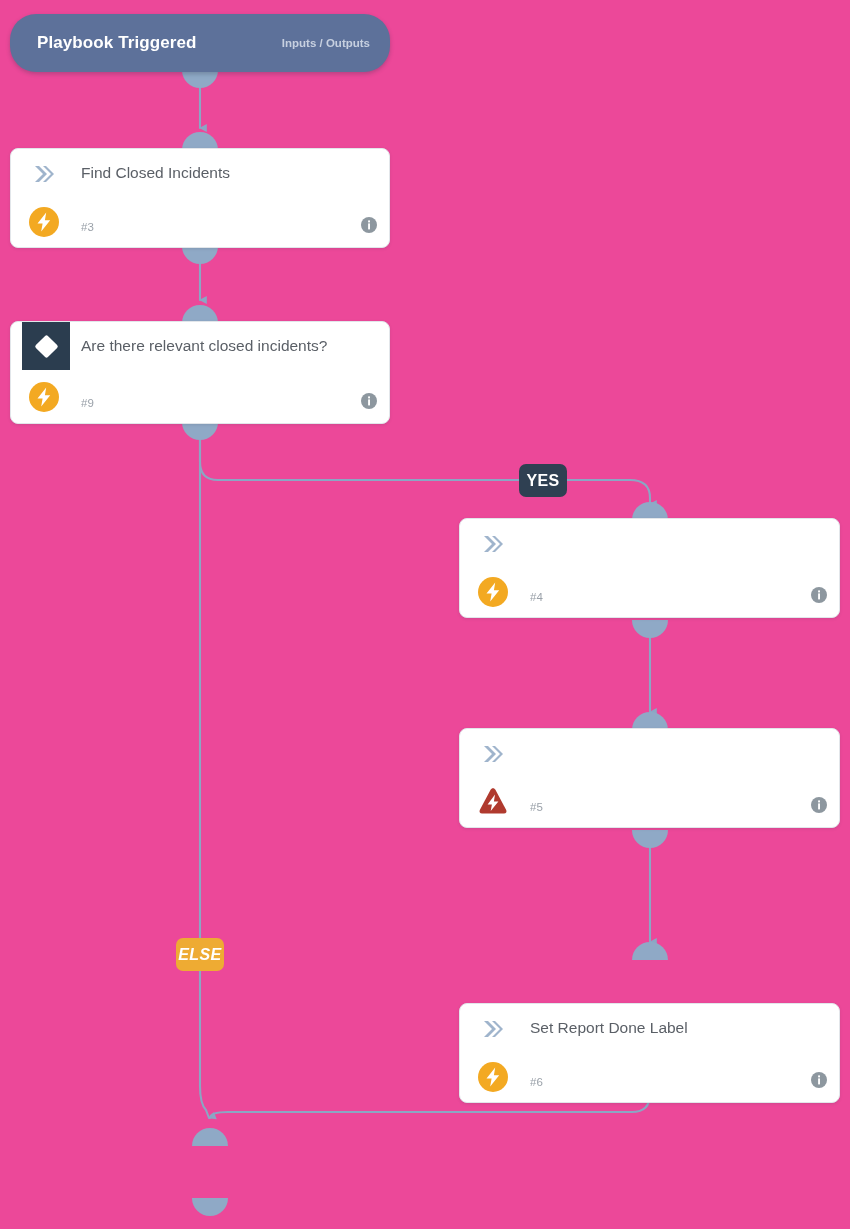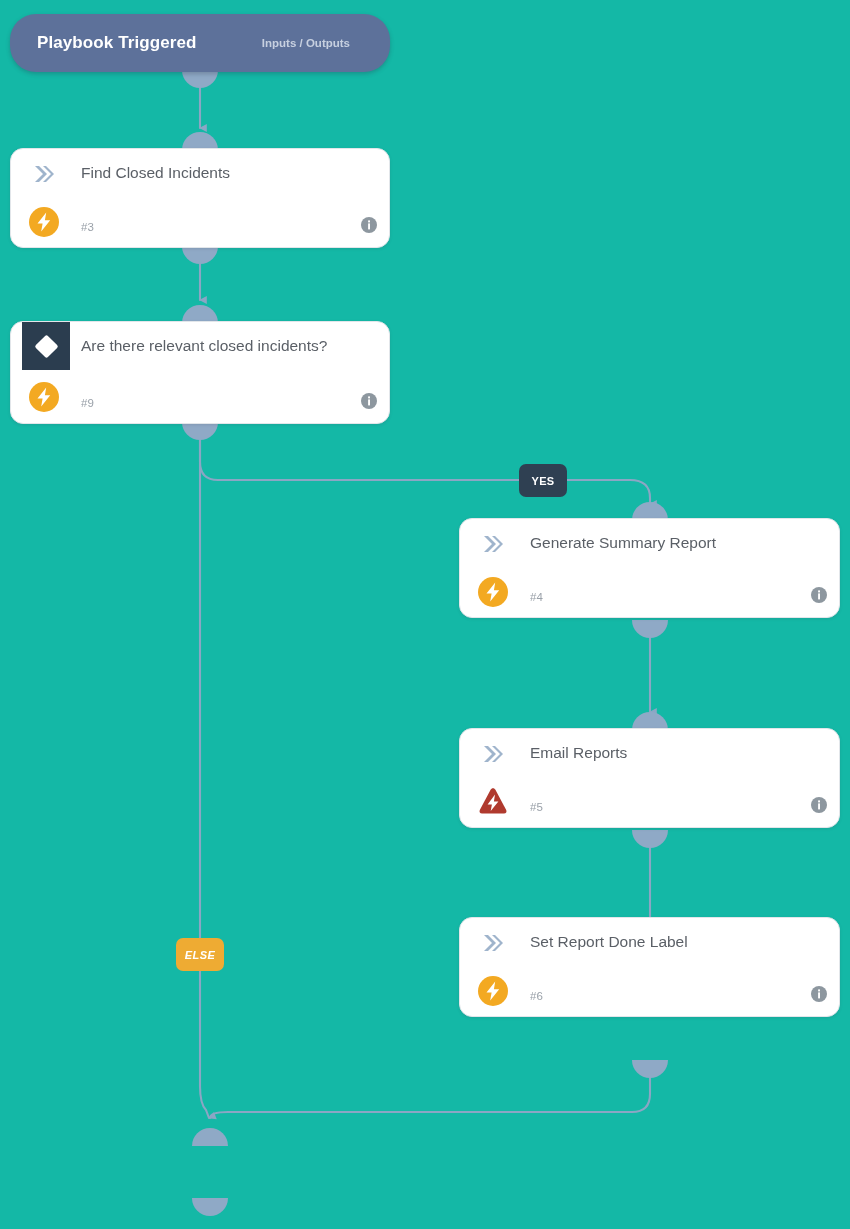--- a/index.html
+++ b/index.html
@@ -7,21 +7,21 @@
   html, body {
     margin: 0; padding: 0;
     background: #ffffff;
     font-family: "Liberation Sans", "DejaVu Sans", sans-serif;
   }
   #canvas {
     position: relative;
     width: 850px;
     height: 1229px;
     overflow: hidden;
-    background: #14b8a6;
+    background: #ec4899;
   }
   #edges {
     position: absolute;
     left: 0; top: 0;
     width: 850px; height: 1229px;
     pointer-events: none;
   }
 
   
   .pill {
@@ -36,33 +36,33 @@
   .pill-title {
     color: #ffffff;
     font-size: 17px;
     font-weight: bold;
     letter-spacing: 0.1px;
     margin-left: 27px;
     white-space: nowrap;
   }
   .pill-sub {
     margin-left: auto;
-    margin-right: 40px;
+    margin-right: 20px;
     color: #c7d0e0;
     font-size: 11.5px;
     font-weight: bold;
     white-space: nowrap;
   }
 
   
   .card {
     position: absolute;
     background: #ffffff;
     border: 1px solid #e2e6ea;
-    border-radius: 13px;
+    border-radius: 8px;
     box-shadow: 0 1px 3px rgba(60,70,90,0.16);
     z-index: 4;
   }
   .card-title {
     position: absolute;
     left: 70px;
     top: 14px;
     right: 34px;
     color: #5a5f66;
     font-size: 15.5px;
@@ -120,21 +120,21 @@
   .pill .info { position: absolute; right: 22px; bottom: auto; top: 50%; margin-top: -8px; }
 
   
   .blabel {
     position: absolute;
     display: flex;
     align-items: center;
     justify-content: center;
     border-radius: 7px;
     color: #ffffff;
-    font-size: 11px;
+    font-size: 16px;
     font-weight: bold;
     letter-spacing: 0.4px;
     z-index: 6;
   }
   .blabel.yes { background: #2f4052; }
   .blabel.els { background: #eeab33; font-style: italic; }
 </style>
 </head>
 <body>
 
@@ -227,52 +227,50 @@
       <rect x="7.1" y="6.4" width="1.9" height="6" fill="#ffffff"></rect>
       <rect x="7.1" y="3.4" width="1.9" height="2" fill="#ffffff"></rect>
     </svg>
   </div>
 
   <div class="card" style="left:459px;top:518px;width:381px;height:100px;">
     <svg class="chev" viewBox="0 0 24 18">
       <path d="M2,1 L10,9 L2,17 L6,17 L14,9 L6,1 Z" fill="#9fb4cc"></path>
       <path d="M10,1 L18,9 L10,17 L13,17 L21,9 L13,1 Z" fill="#9fb4cc"></path>
     </svg>
-    <div class="card-title">Generate Summary Report</div>
     <svg class="badge" viewBox="0 0 34 34">
       <circle cx="17" cy="17" r="15" fill="#f3a922"></circle>
       <path d="M19.2,7.5 L10.5,18.4 L15.6,18.4 L14.2,26.5 L23.2,15.2 L17.9,15.2 Z" fill="#ffffff"></path>
     </svg>
     <div class="card-num">#4</div>
     <svg class="info" viewBox="0 0 16 16">
       <circle cx="8" cy="8" r="8" fill="#8d979f"></circle>
       <rect x="7.1" y="6.4" width="1.9" height="6" fill="#ffffff"></rect>
       <rect x="7.1" y="3.4" width="1.9" height="2" fill="#ffffff"></rect>
     </svg>
   </div>
 
   <div class="card" style="left:459px;top:728px;width:381px;height:100px;">
     <svg class="chev" viewBox="0 0 24 18">
       <path d="M2,1 L10,9 L2,17 L6,17 L14,9 L6,1 Z" fill="#9fb4cc"></path>
       <path d="M10,1 L18,9 L10,17 L13,17 L21,9 L13,1 Z" fill="#9fb4cc"></path>
     </svg>
-    <div class="card-title">Email Reports</div>
     <svg class="badge" style="left:17px;bottom:10px;width:32px;height:32px;" viewBox="0 0 32 32">
       <path d="M16,3.2 C17.1,3.2 17.9,3.9 18.4,4.8 L29.2,25.0 C30.1,26.7 29.0,28.6 27.0,28.6 L5.0,28.6 C3.0,28.6 1.9,26.7 2.8,25.0 L13.6,4.8 C14.1,3.9 14.9,3.2 16,3.2 Z" fill="#b03a2e"></path>
       <path d="M18.0,9.5 L10.6,19.6 L14.9,19.6 L13.7,26.0 L21.4,16.6 L16.9,16.6 Z" fill="#ffffff"></path>
     </svg>
     <div class="card-num">#5</div>
     <svg class="info" viewBox="0 0 16 16">
       <circle cx="8" cy="8" r="8" fill="#8d979f"></circle>
       <rect x="7.1" y="6.4" width="1.9" height="6" fill="#ffffff"></rect>
       <rect x="7.1" y="3.4" width="1.9" height="2" fill="#ffffff"></rect>
     </svg>
   </div>
 
-  <div class="card" style="left:459px;top:917px;width:381px;height:100px;">
+  <div class="card" style="left:459px;top:1003px;width:381px;height:100px;">
     <svg class="chev" viewBox="0 0 24 18">
       <path d="M2,1 L10,9 L2,17 L6,17 L14,9 L6,1 Z" fill="#9fb4cc"></path>
       <path d="M10,1 L18,9 L10,17 L13,17 L21,9 L13,1 Z" fill="#9fb4cc"></path>
     </svg>
     <div class="card-title">Set Report Done Label</div>
     <svg class="badge" viewBox="0 0 34 34">
       <circle cx="17" cy="17" r="15" fill="#f3a922"></circle>
       <path d="M19.2,7.5 L10.5,18.4 L15.6,18.4 L14.2,26.5 L23.2,15.2 L17.9,15.2 Z" fill="#ffffff"></path>
     </svg>
     <div class="card-num">#6</div>

